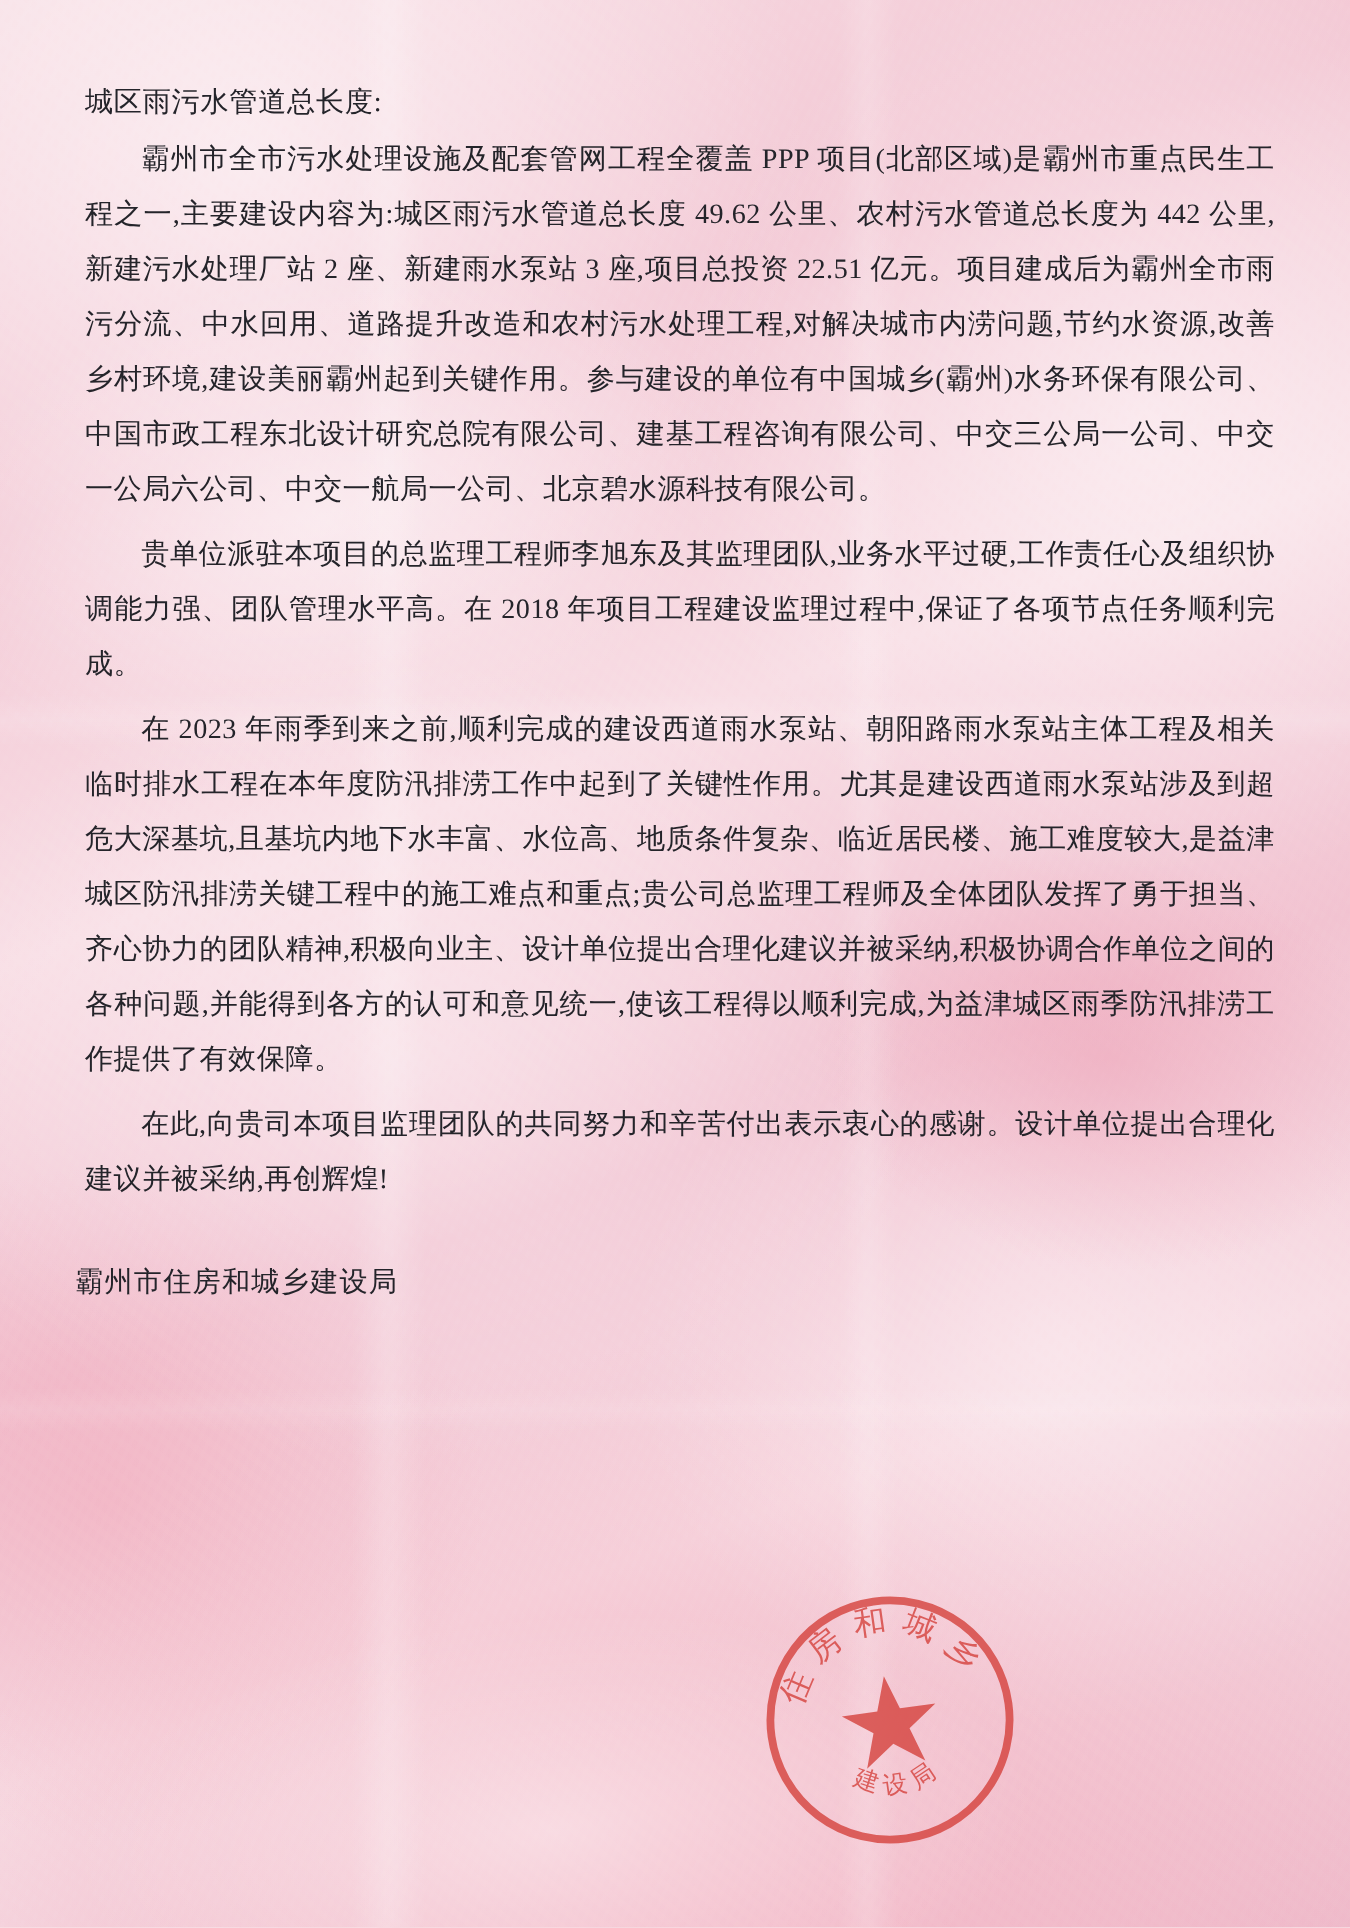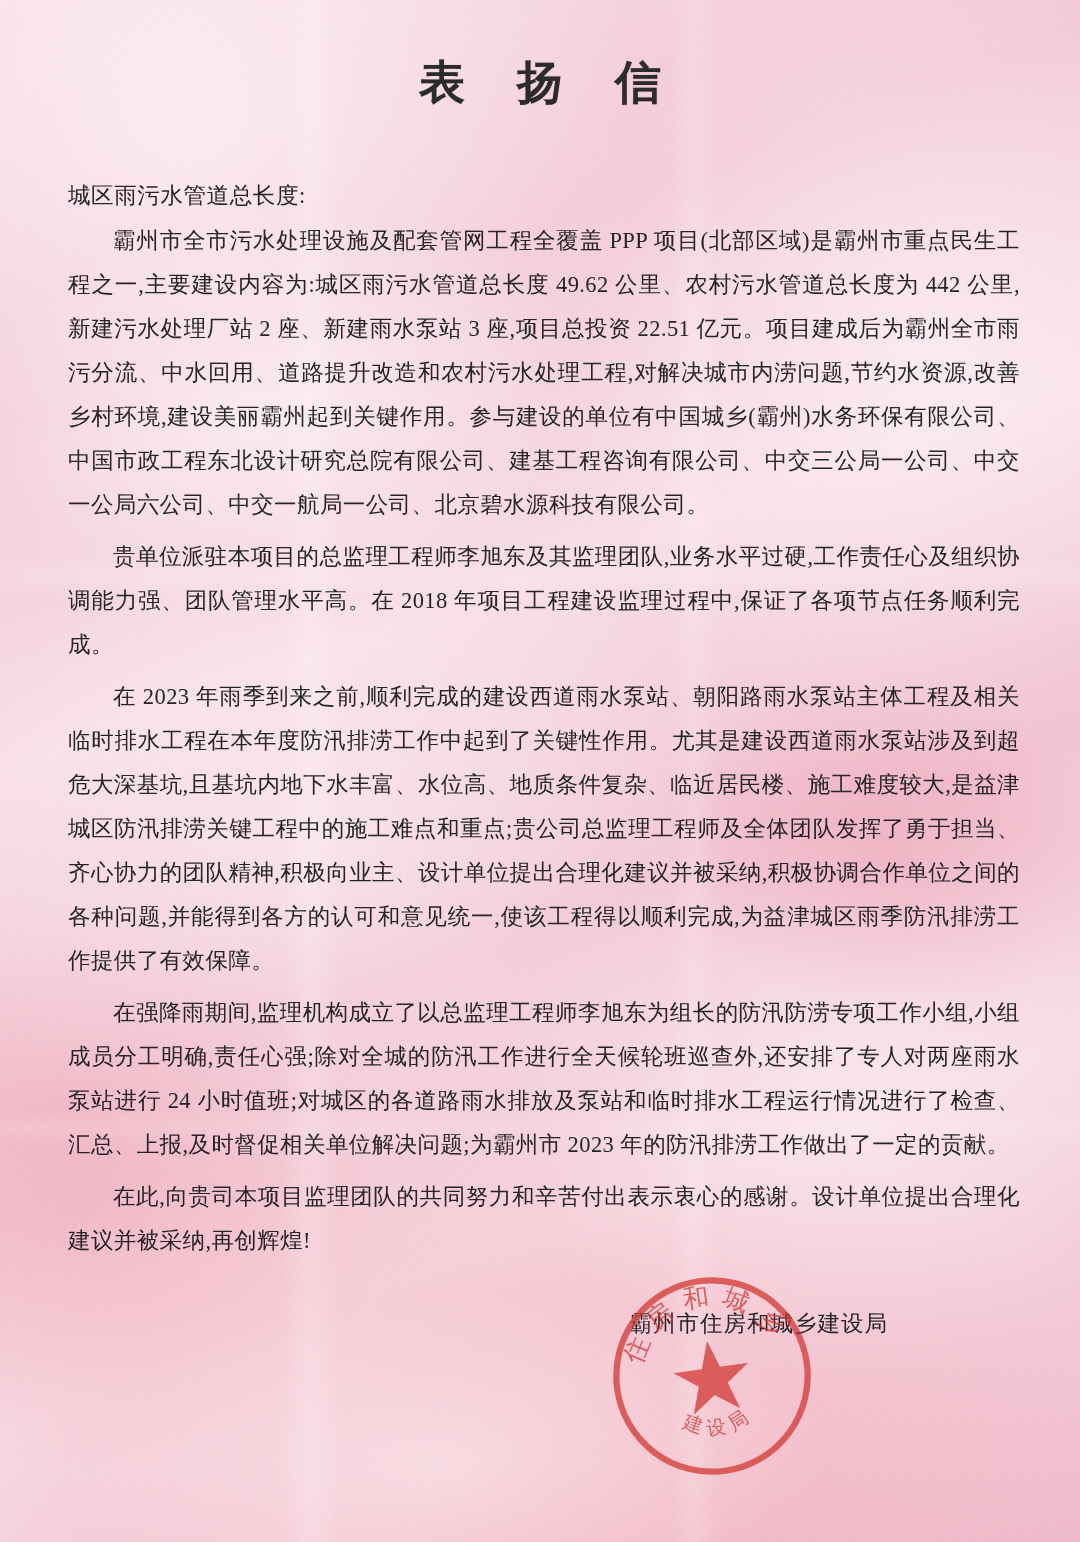--- a/index.html
+++ b/index.html
@@ -103,21 +103,21 @@
     margin: 8px 0 0 8px;
     text-indent: 45px;
     text-align: justify;
     text-justify: inter-character;
     letter-spacing: 0.4px;
     word-break: break-all;
   }
 
   .signature-block {
     margin-top: 36px;
-    text-align: right;
+    text-align: left;
     padding-right: 132px;
     position: relative;
   }
   .sig-line {
     font-size: 22.5px;
     color: #24242a;
     letter-spacing: 1px;
     line-height: 50px;
   }
   .sig-date {
@@ -147,28 +147,26 @@
   <div class="tex tex-1"></div>
   <div class="tex tex-2"></div>
   <div class="tex tex-3"></div>
   <div class="tex tex-4"></div>
   <div class="crease crease-v1"></div>
   <div class="crease crease-v2"></div>
   <div class="crease crease-h1"></div>
   <div class="crease crease-h2"></div>
 
   <div class="content">
-    <h1 class="doc-title">表 扬 信</h1>
 
     <div class="salutation">城区雨污水管道总长度:</div>
 
     <p class="para">霸州市全市污水处理设施及配套管网工程全覆盖 PPP 项目(北部区域)是霸州市重点民生工程之一,主要建设内容为:城区雨污水管道总长度 49.62 公里、农村污水管道总长度为 442 公里,新建污水处理厂站 2 座、新建雨水泵站 3 座,项目总投资 22.51 亿元。项目建成后为霸州全市雨污分流、中水回用、道路提升改造和农村污水处理工程,对解决城市内涝问题,节约水资源,改善乡村环境,建设美丽霸州起到关键作用。参与建设的单位有中国城乡(霸州)水务环保有限公司、中国市政工程东北设计研究总院有限公司、建基工程咨询有限公司、中交三公局一公司、中交一公局六公司、中交一航局一公司、北京碧水源科技有限公司。</p>
     <p class="para">贵单位派驻本项目的总监理工程师李旭东及其监理团队,业务水平过硬,工作责任心及组织协调能力强、团队管理水平高。在 2018 年项目工程建设监理过程中,保证了各项节点任务顺利完成。</p>
     <p class="para">在 2023 年雨季到来之前,顺利完成的建设西道雨水泵站、朝阳路雨水泵站主体工程及相关临时排水工程在本年度防汛排涝工作中起到了关键性作用。尤其是建设西道雨水泵站涉及到超危大深基坑,且基坑内地下水丰富、水位高、地质条件复杂、临近居民楼、施工难度较大,是益津城区防汛排涝关键工程中的施工难点和重点;贵公司总监理工程师及全体团队发挥了勇于担当、齐心协力的团队精神,积极向业主、设计单位提出合理化建议并被采纳,积极协调合作单位之间的各种问题,并能得到各方的认可和意见统一,使该工程得以顺利完成,为益津城区雨季防汛排涝工作提供了有效保障。</p>
-    <p class="para">在强降雨期间,监理机构成立了以总监理工程师李旭东为组长的防汛防涝专项工作小组,小组成员分工明确,责任心强;除对全城的防汛工作进行全天候轮班巡查外,还安排了专人对两座雨水泵站进行 24 小时值班;对城区的各道路雨水排放及泵站和临时排水工程运行情况进行了检查、汇总、上报,及时督促相关单位解决问题;为霸州市 2023 年的防汛排涝工作做出了一定的贡献。</p>
     <p class="para">在此,向贵司本项目监理团队的共同努力和辛苦付出表示衷心的感谢。设计单位提出合理化建议并被采纳,再创辉煌!</p>
 
     <div class="signature-block">
       <div class="sig-line">霸州市住房和城乡建设局</div>
     </div>
   </div>
 
   <div class="seal">
     <svg viewBox="0 0 200 200" xmlns="http://www.w3.org/2000/svg">
       <g transform="rotate(-8 100 100)">

